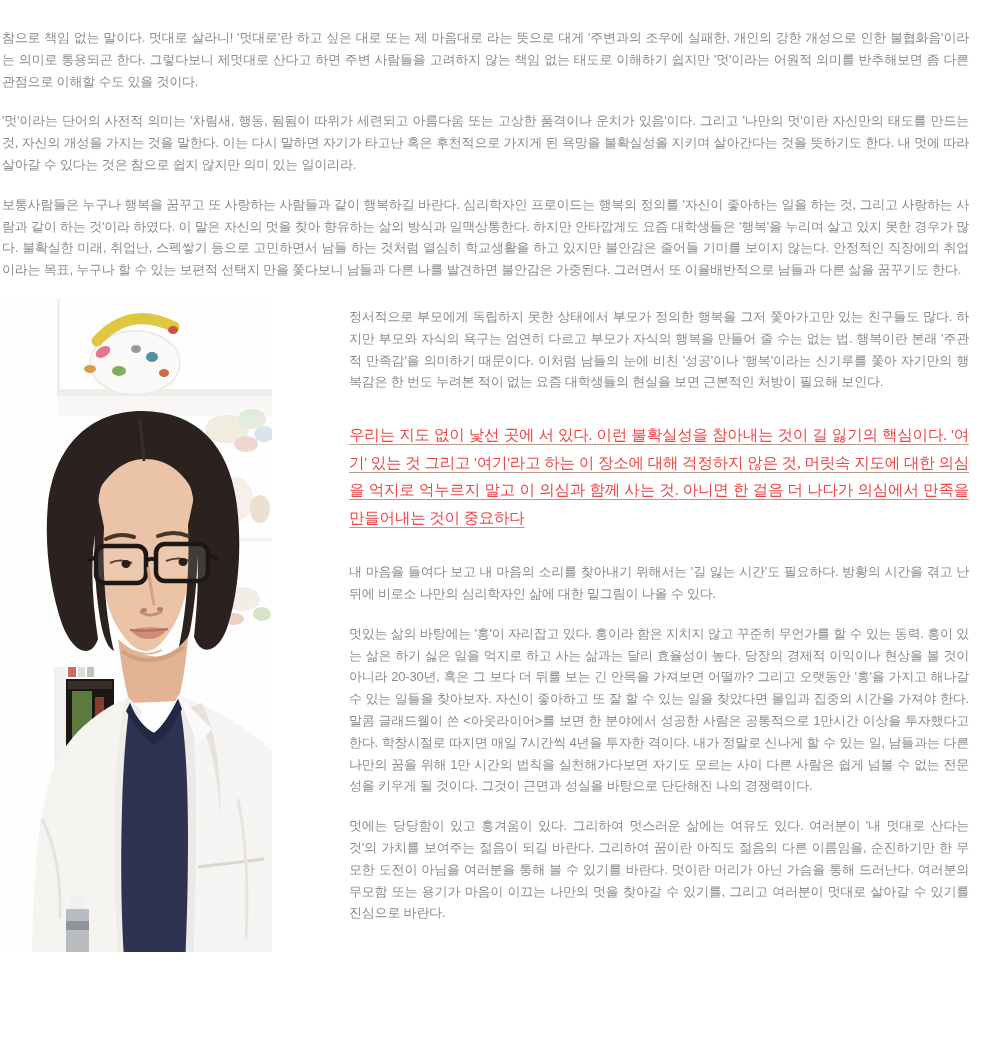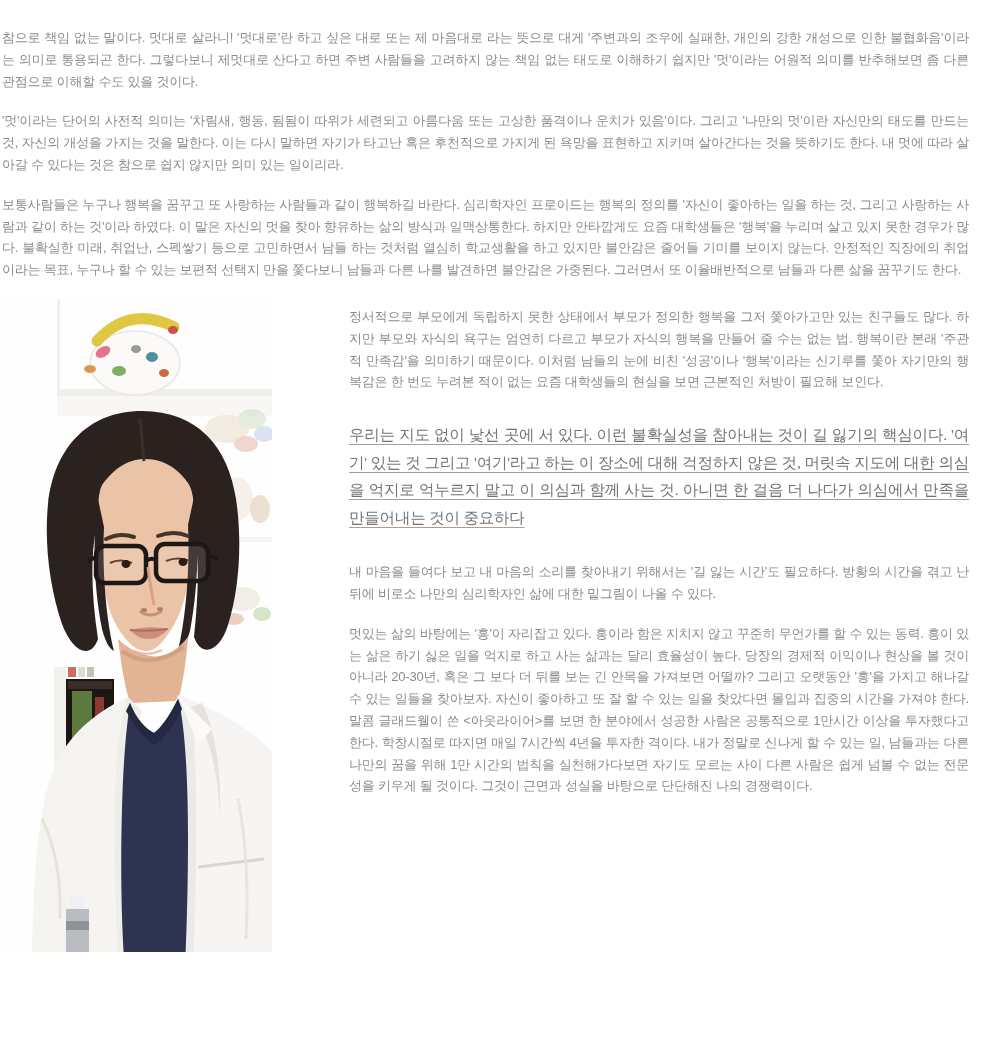--- a/index.html
+++ b/index.html
@@ -39,37 +39,37 @@
     flex: 1;
     min-width: 0;
     padding-top: 7px;
   }
   p.pull-quote {
     margin: 28px 0 30px 0;
     font-family: "Liberation Serif", "DejaVu Serif", serif;
     font-size: 15.5px;
     line-height: 27.5px;
     letter-spacing: -0.2px;
-    color: #737373;
+    color: #ef4444;
     text-align: justify;
     text-decoration: underline;
     text-decoration-color: #b49a88;
     text-decoration-thickness: 1px;
     text-underline-offset: 4px;
     cursor: pointer;
   }
 </style>
 </head>
 <body>
 
 <div class="page">
 
   <div class="intro">
     <p class="body-text">참으로 책임 없는 말이다. 멋대로 살라니! '멋대로'란 하고 싶은 대로 또는 제 마음대로 라는 뜻으로 대게 '주변과의 조우에 실패한, 개인의 강한 개성으로 인한 불협화음'이라는 의미로 통용되곤 한다. 그렇다보니 제멋대로 산다고 하면 주변 사람들을 고려하지 않는 책임 없는 태도로 이해하기 쉽지만 '멋'이라는 어원적 의미를 반추해보면 좀 다른 관점으로 이해할 수도 있을 것이다.</p>
-    <p class="body-text">'멋'이라는 단어의 사전적 의미는 '차림새, 행동, 됨됨이 따위가 세련되고 아름다움 또는 고상한 품격이나 운치가 있음'이다. 그리고 '나만의 멋'이란 자신만의 태도를 만드는 것, 자신의 개성을 가지는 것을 말한다. 이는 다시 말하면 자기가 타고난 혹은 후천적으로 가지게 된 욕망을 표현하고 지키며 살아간다는 것을 뜻하기도 한다. 내 멋에 따라 살아갈 수 있다는 것은 참으로 쉽지 않지만 의미 있는 일이리라.</p>
+    <p class="body-text">'멋'이라는 단어의 사전적 의미는 '차림새, 행동, 됨됨이 따위가 세련되고 아름다움 또는 고상한 품격이나 운치가 있음'이다. 그리고 '나만의 멋'이란 자신만의 태도를 만드는 것, 자신의 개성을 가지는 것을 말한다. 이는 다시 말하면 자기가 타고난 혹은 후천적으로 가지게 된 욕망을 불확실성을 지키며 살아간다는 것을 뜻하기도 한다. 내 멋에 따라 살아갈 수 있다는 것은 참으로 쉽지 않지만 의미 있는 일이리라.</p>
     <p class="body-text">보통사람들은 누구나 행복을 꿈꾸고 또 사랑하는 사람들과 같이 행복하길 바란다. 심리학자인 프로이드는 행복의 정의를 '자신이 좋아하는 일을 하는 것, 그리고 사랑하는 사람과 같이 하는 것'이라 하였다. 이 말은 자신의 멋을 찾아 향유하는 삶의 방식과 일맥상통한다. 하지만 안타깝게도 요즘 대학생들은 '행복'을 누리며 살고 있지 못한 경우가 많다. 불확실한 미래, 취업난, 스펙쌓기 등으로 고민하면서 남들 하는 것처럼 열심히 학교생활을 하고 있지만 불안감은 줄어들 기미를 보이지 않는다. 안정적인 직장에의 취업이라는 목표, 누구나 할 수 있는 보편적 선택지 만을 쫓다보니 남들과 다른 나를 발견하면 불안감은 가중된다. 그러면서 또 이율배반적으로 남들과 다른 삶을 꿈꾸기도 한다.</p>
   </div>
 
   <div class="columns">
 
     <div class="photo-box">
       <svg width="270" height="688" viewBox="0 0 270 688" xmlns="http://www.w3.org/2000/svg">
 
         <rect x="0" y="0" width="270" height="688" fill="#fefefe"></rect>
 
@@ -168,17 +168,18 @@
         <rect x="64" y="610" width="23" height="78" fill="#b9bdc2"></rect>
         <rect x="64" y="622" width="23" height="9" fill="#8e939a"></rect>
       </svg>
     </div>
 
     <div class="right-col">
       <p class="body-text">정서적으로 부모에게 독립하지 못한 상태에서 부모가 정의한 행복을 그저 쫓아가고만 있는 친구들도 많다. 하지만 부모와 자식의 욕구는 엄연히 다르고 부모가 자식의 행복을 만들어 줄 수는 없는 법. 행복이란 본래 '주관적 만족감'을 의미하기 때문이다. 이처럼 남들의 눈에 비친 '성공'이나 '행복'이라는 신기루를 쫓아 자기만의 행복감은 한 번도 누려본 적이 없는 요즘 대학생들의 현실을 보면 근본적인 처방이 필요해 보인다.</p>
       <p class="pull-quote">우리는 지도 없이 낯선 곳에 서 있다. 이런 불확실성을 참아내는 것이 길 잃기의 핵심이다. '여기' 있는 것 그리고 '여기'라고 하는 이 장소에 대해 걱정하지 않은 것, 머릿속 지도에 대한 의심을 억지로 억누르지 말고 이 의심과 함께 사는 것. 아니면 한 걸음 더 나다가 의심에서 만족을 만들어내는 것이 중요하다</p>
       <p class="body-text">내 마음을 들여다 보고 내 마음의 소리를 찾아내기 위해서는 '길 잃는 시간'도 필요하다. 방황의 시간을 겪고 난 뒤에 비로소 나만의 심리학자인 삶에 대한 밑그림이 나올 수 있다.</p>
       <p class="body-text">멋있는 삶의 바탕에는 '흥'이 자리잡고 있다. 흥이라 함은 지치지 않고 꾸준히 무언가를 할 수 있는 동력. 흥이 있는 삶은 하기 싫은 일을 억지로 하고 사는 삶과는 달리 효율성이 높다. 당장의 경제적 이익이나 현상을 볼 것이 아니라 20-30년, 혹은 그 보다 더 뒤를 보는 긴 안목을 가져보면 어떨까? 그리고 오랫동안 '흥'을 가지고 해나갈 수 있는 일들을 찾아보자. 자신이 좋아하고 또 잘 할 수 있는 일을 찾았다면 몰입과 집중의 시간을 가져야 한다. 말콤 글래드웰이 쓴 &lt;아웃라이어&gt;를 보면 한 분야에서 성공한 사람은 공통적으로 1만시간 이상을 투자했다고 한다. 학창시절로 따지면 매일 7시간씩 4년을 투자한 격이다. 내가 정말로 신나게 할 수 있는 일, 남들과는 다른 나만의 꿈을 위해 1만 시간의 법칙을 실천해가다보면 자기도 모르는 사이 다른 사람은 쉽게 넘볼 수 없는 전문성을 키우게 될 것이다. 그것이 근면과 성실을 바탕으로 단단해진 나의 경쟁력이다.</p>
+      <p class="body-text">멋에는 당당함이 있고 흥겨움이 있다. 그리하여 멋스러운 삶에는 여유도 있다. 여러분이 '내 멋대로 산다는 것'의 가치를 보여주는 젊음이 되길 바란다. 그리하여 꿈이란 아직도 젊음의 다른 이름임을, 순진하기만 한 무모한 도전이 아님을 여러분을 통해 볼 수 있기를 바란다. 멋이란 머리가 아닌 가슴을 통해 드러난다. 여러분의 무모함 또는 용기가 마음이 이끄는 나만의 멋을 찾아갈 수 있기를, 그리고 여러분이 멋대로 살아갈 수 있기를 진심으로 바란다.</p>
     </div>
 
   </div>
 
 </div>
 
 </body></html>

